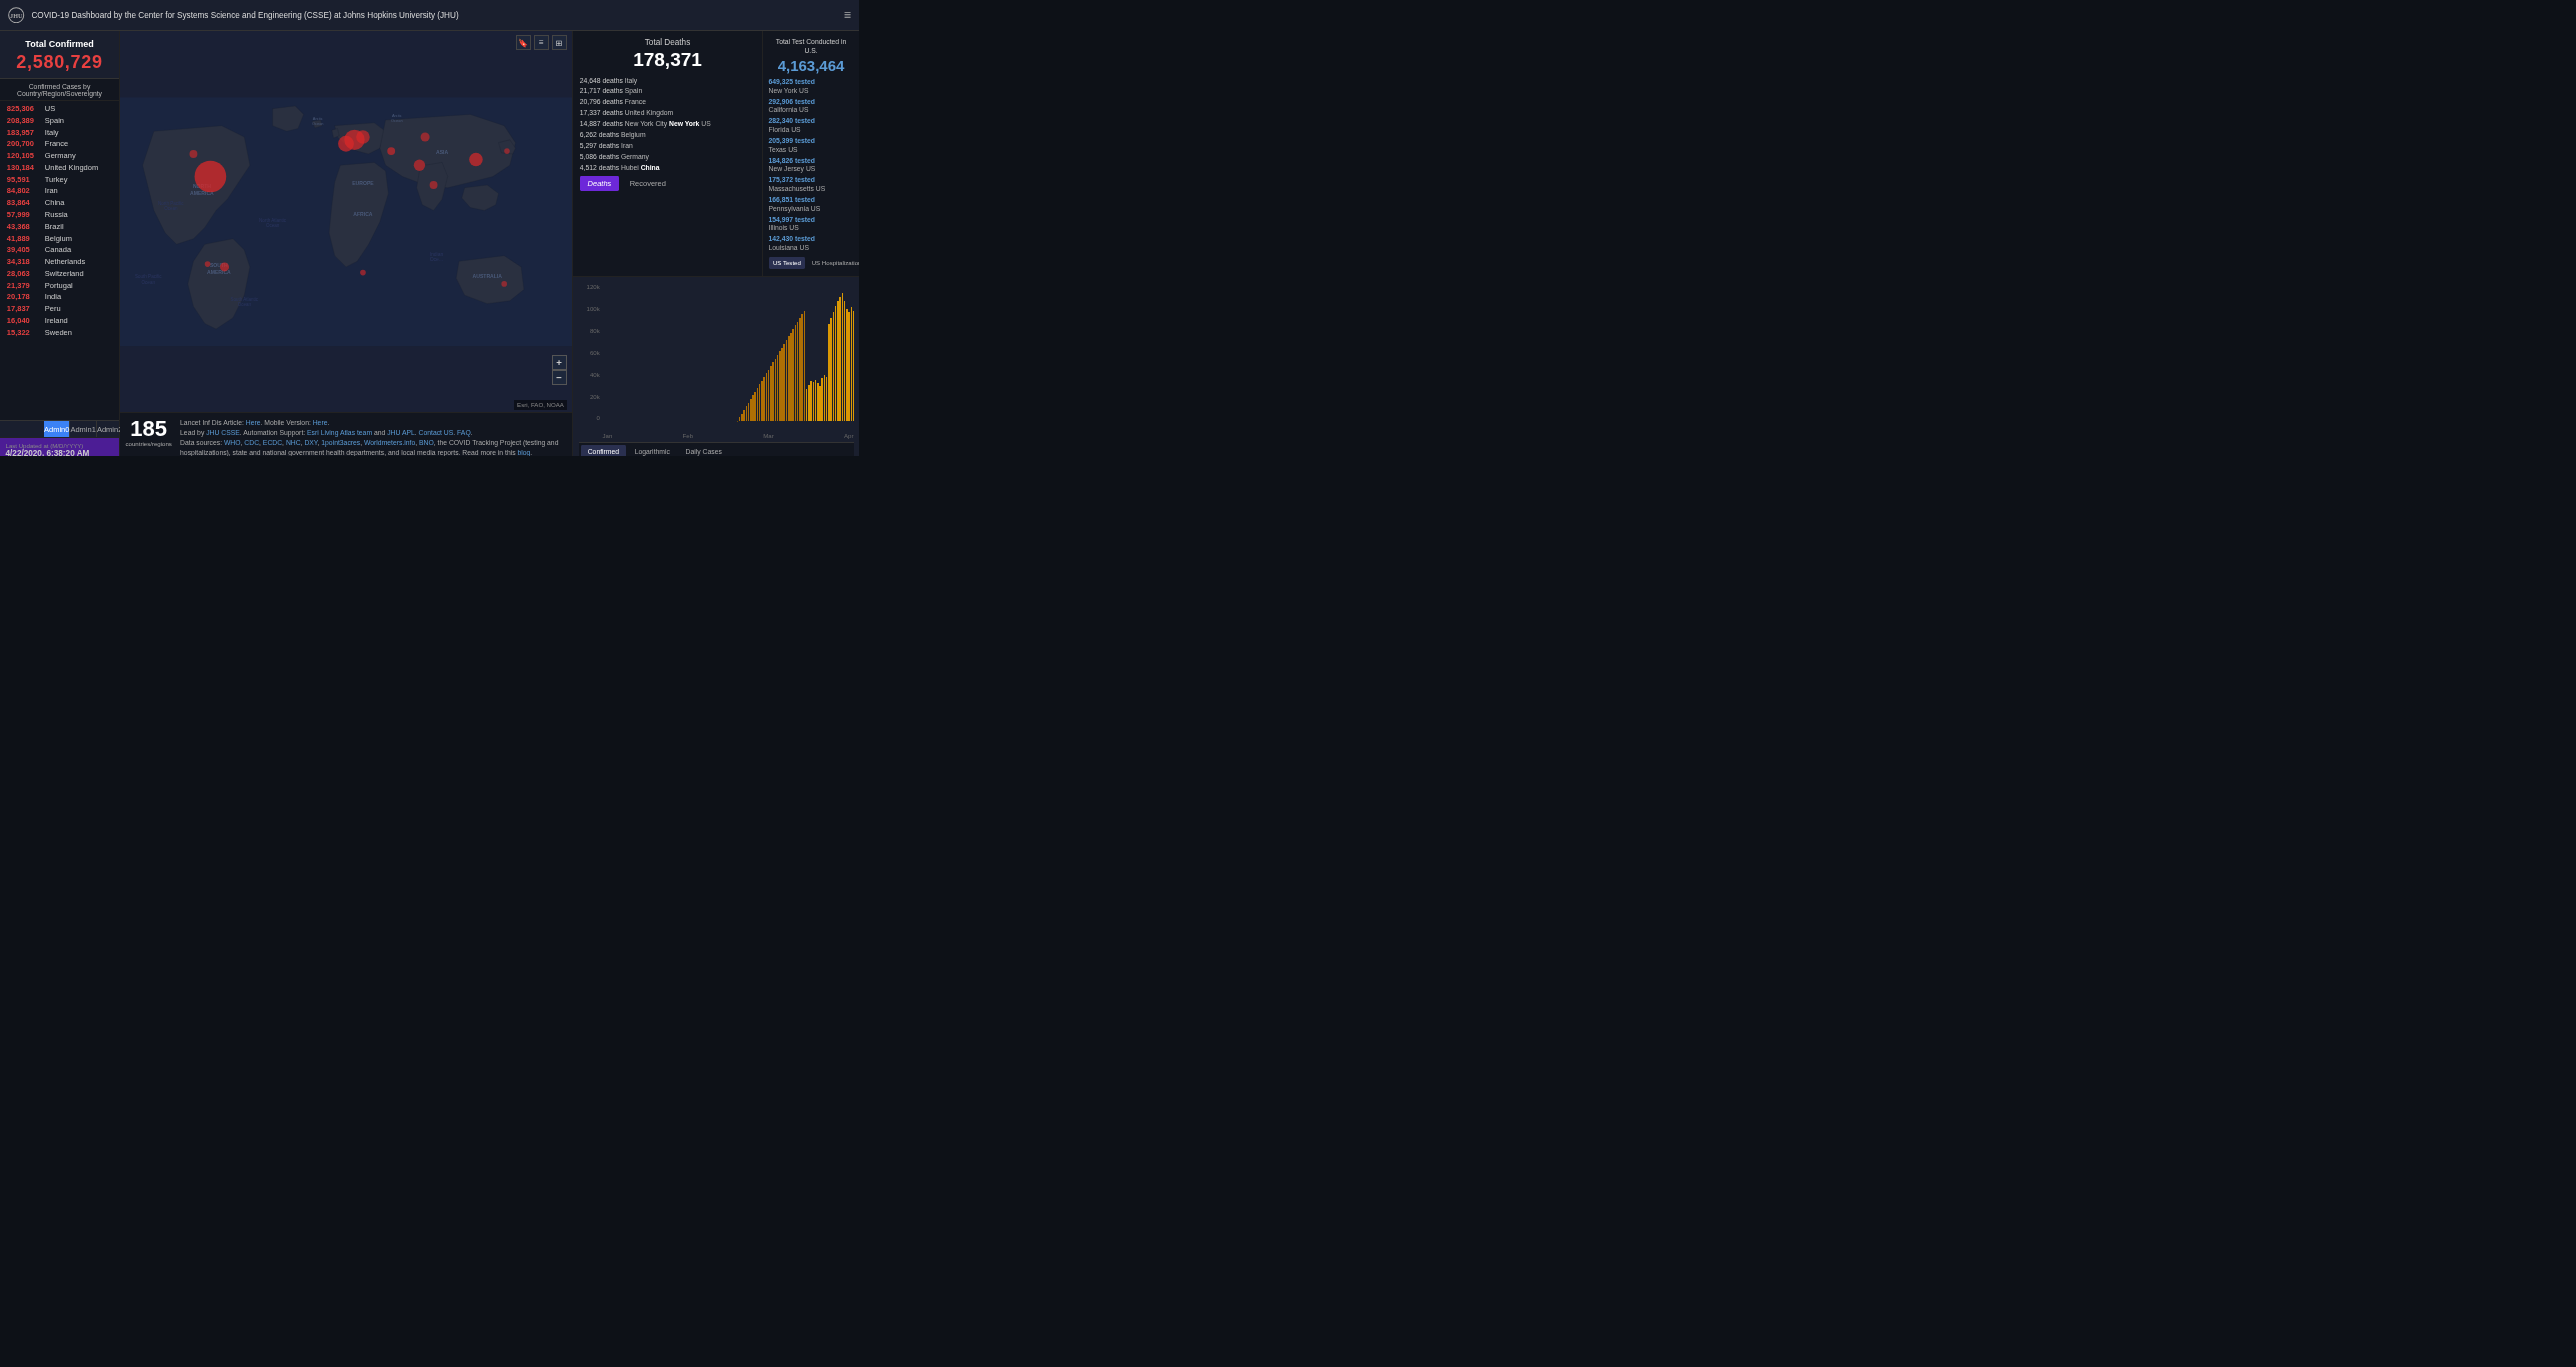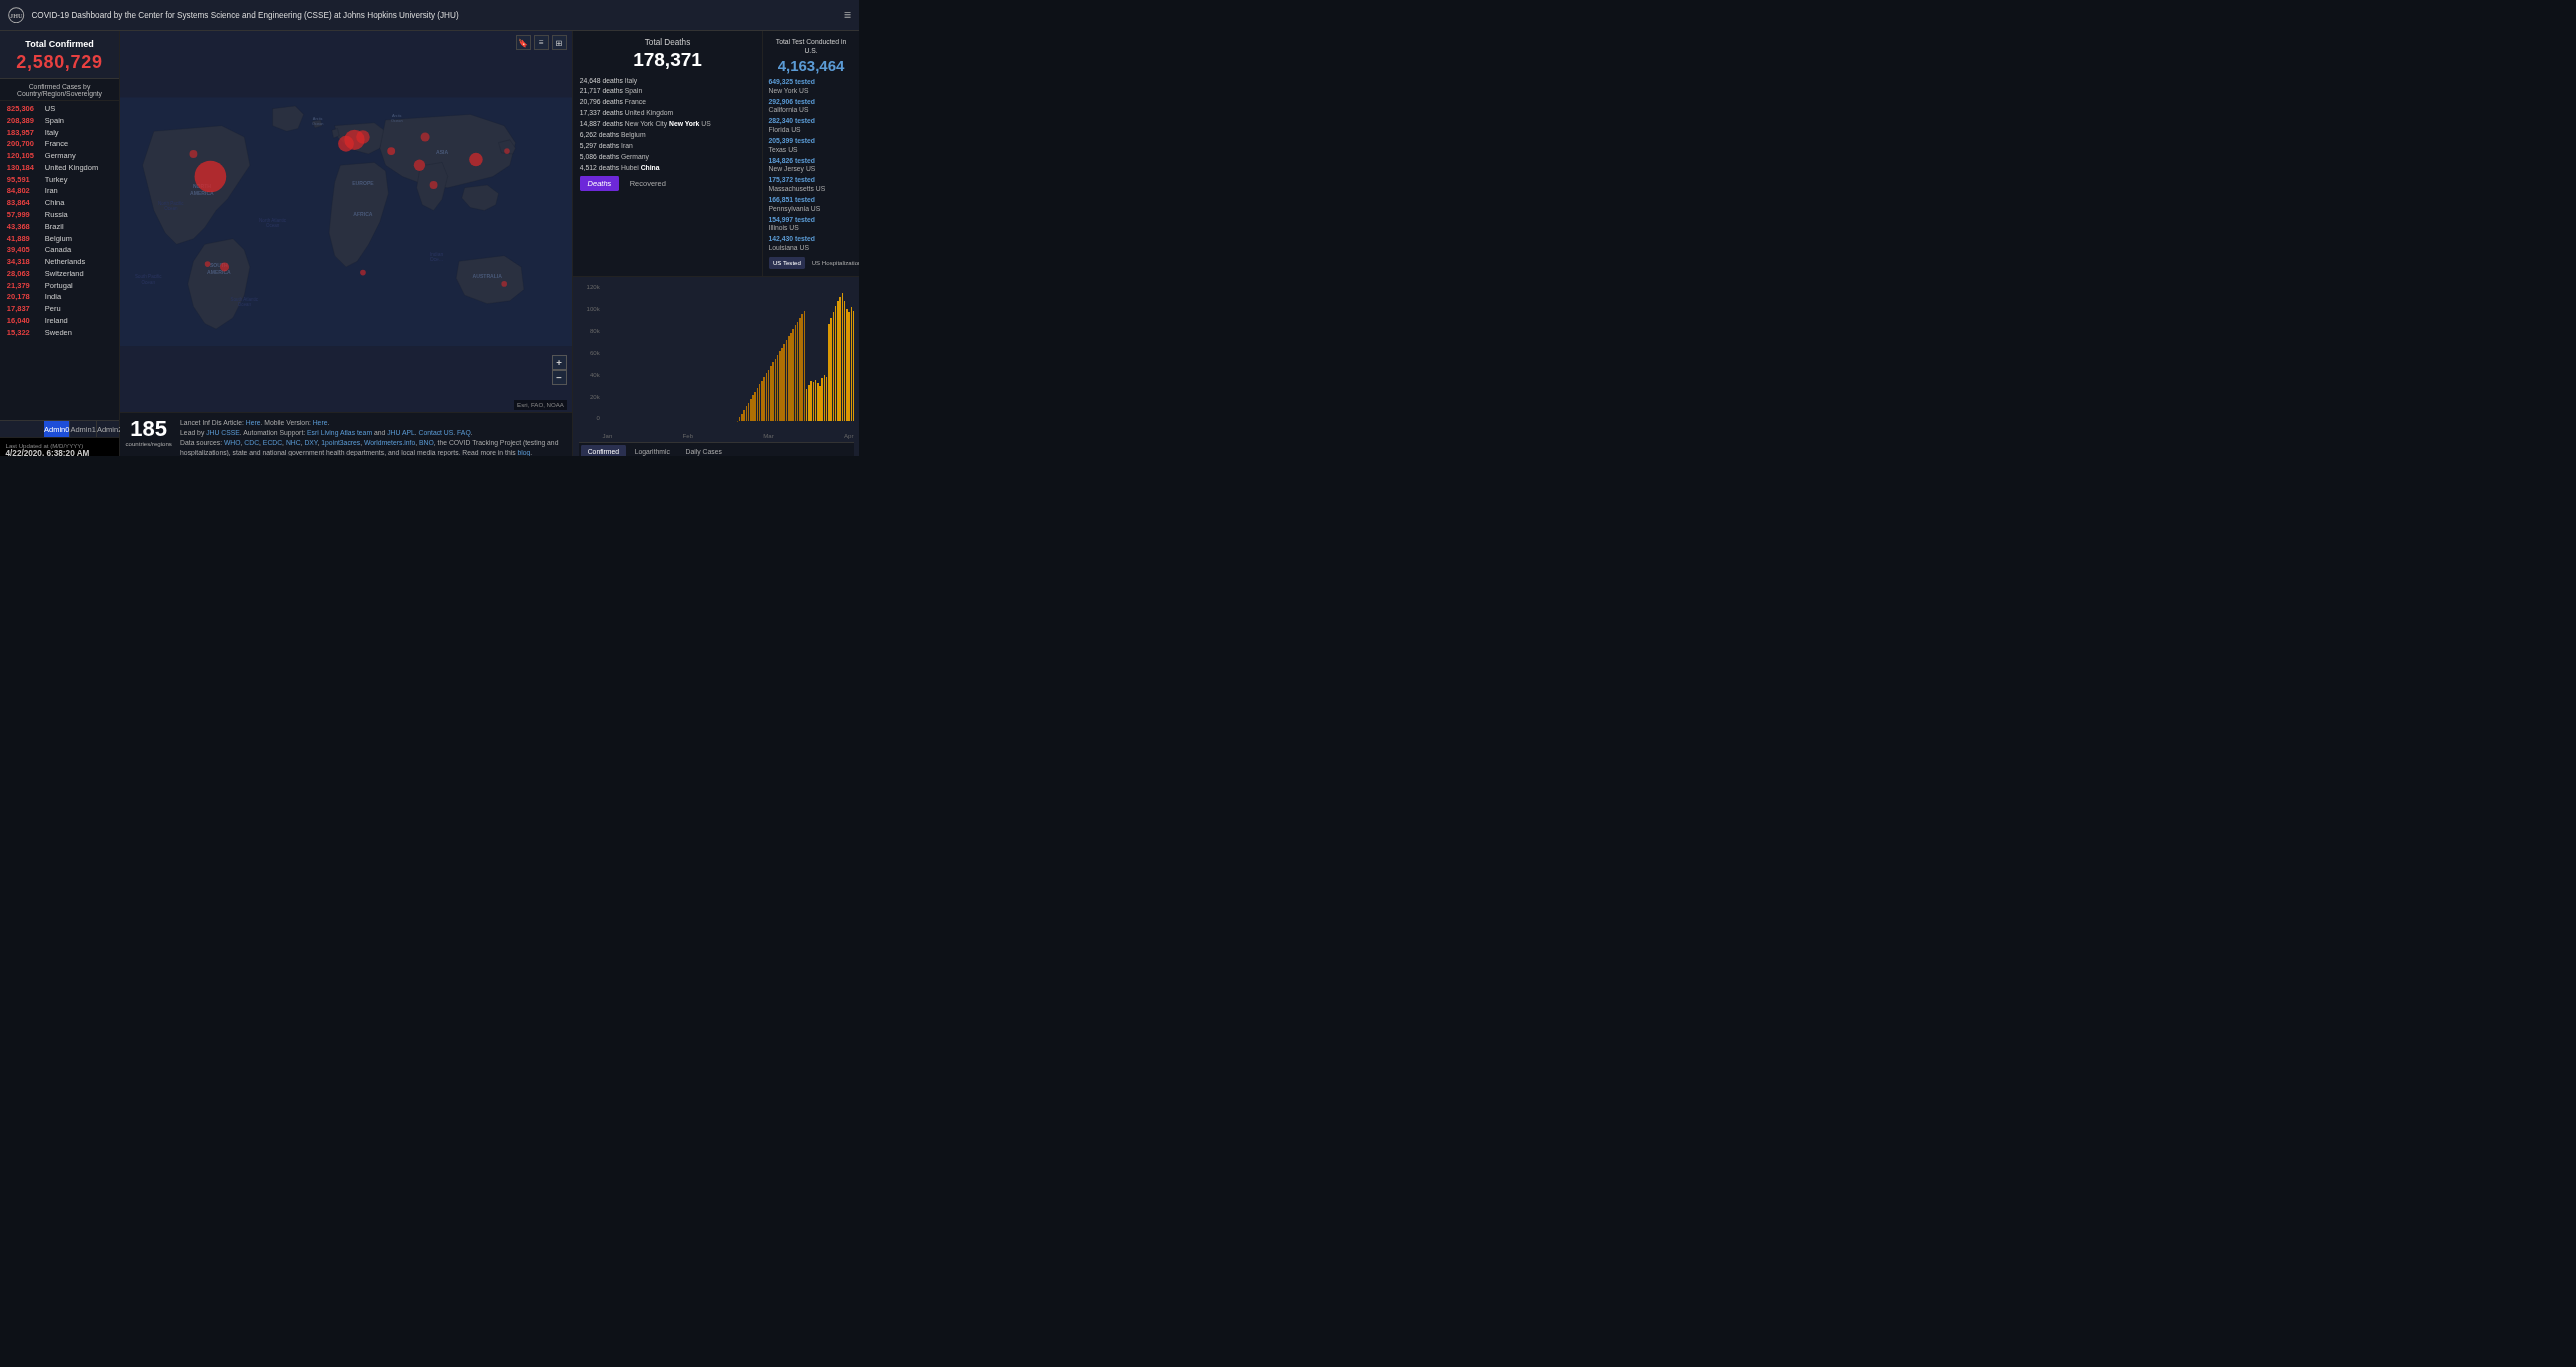--- a/index.html
+++ b/index.html
@@ -117,28 +117,28 @@
       flex: 1;
       text-align: center;
       padding: 3.4px 0;
       font-size: 7.5px;
       color: #aaa;
       cursor: pointer;
       border-right: 0.7px solid #333;
     }
     .admin-tab:last-child { border-right: none; }
     .admin-tab.active {
-      background: #1d4ed8;
+      background: #3b82f6;
       color: #fff;
       margin-left: 44px;
     }
 
     #last-updated {
       padding: 4.1px 5.5px;
-      background: #000000;
+      background: #4c1d95;
       border-top: 0.7px solid #222;
       font-size: 6.8px;
       color: #aaa;
     }
     #last-updated .date-label {
       font-size: 6.1px;
       color: #888;
     }
     #last-updated .date-value {
       color: #ccc;

